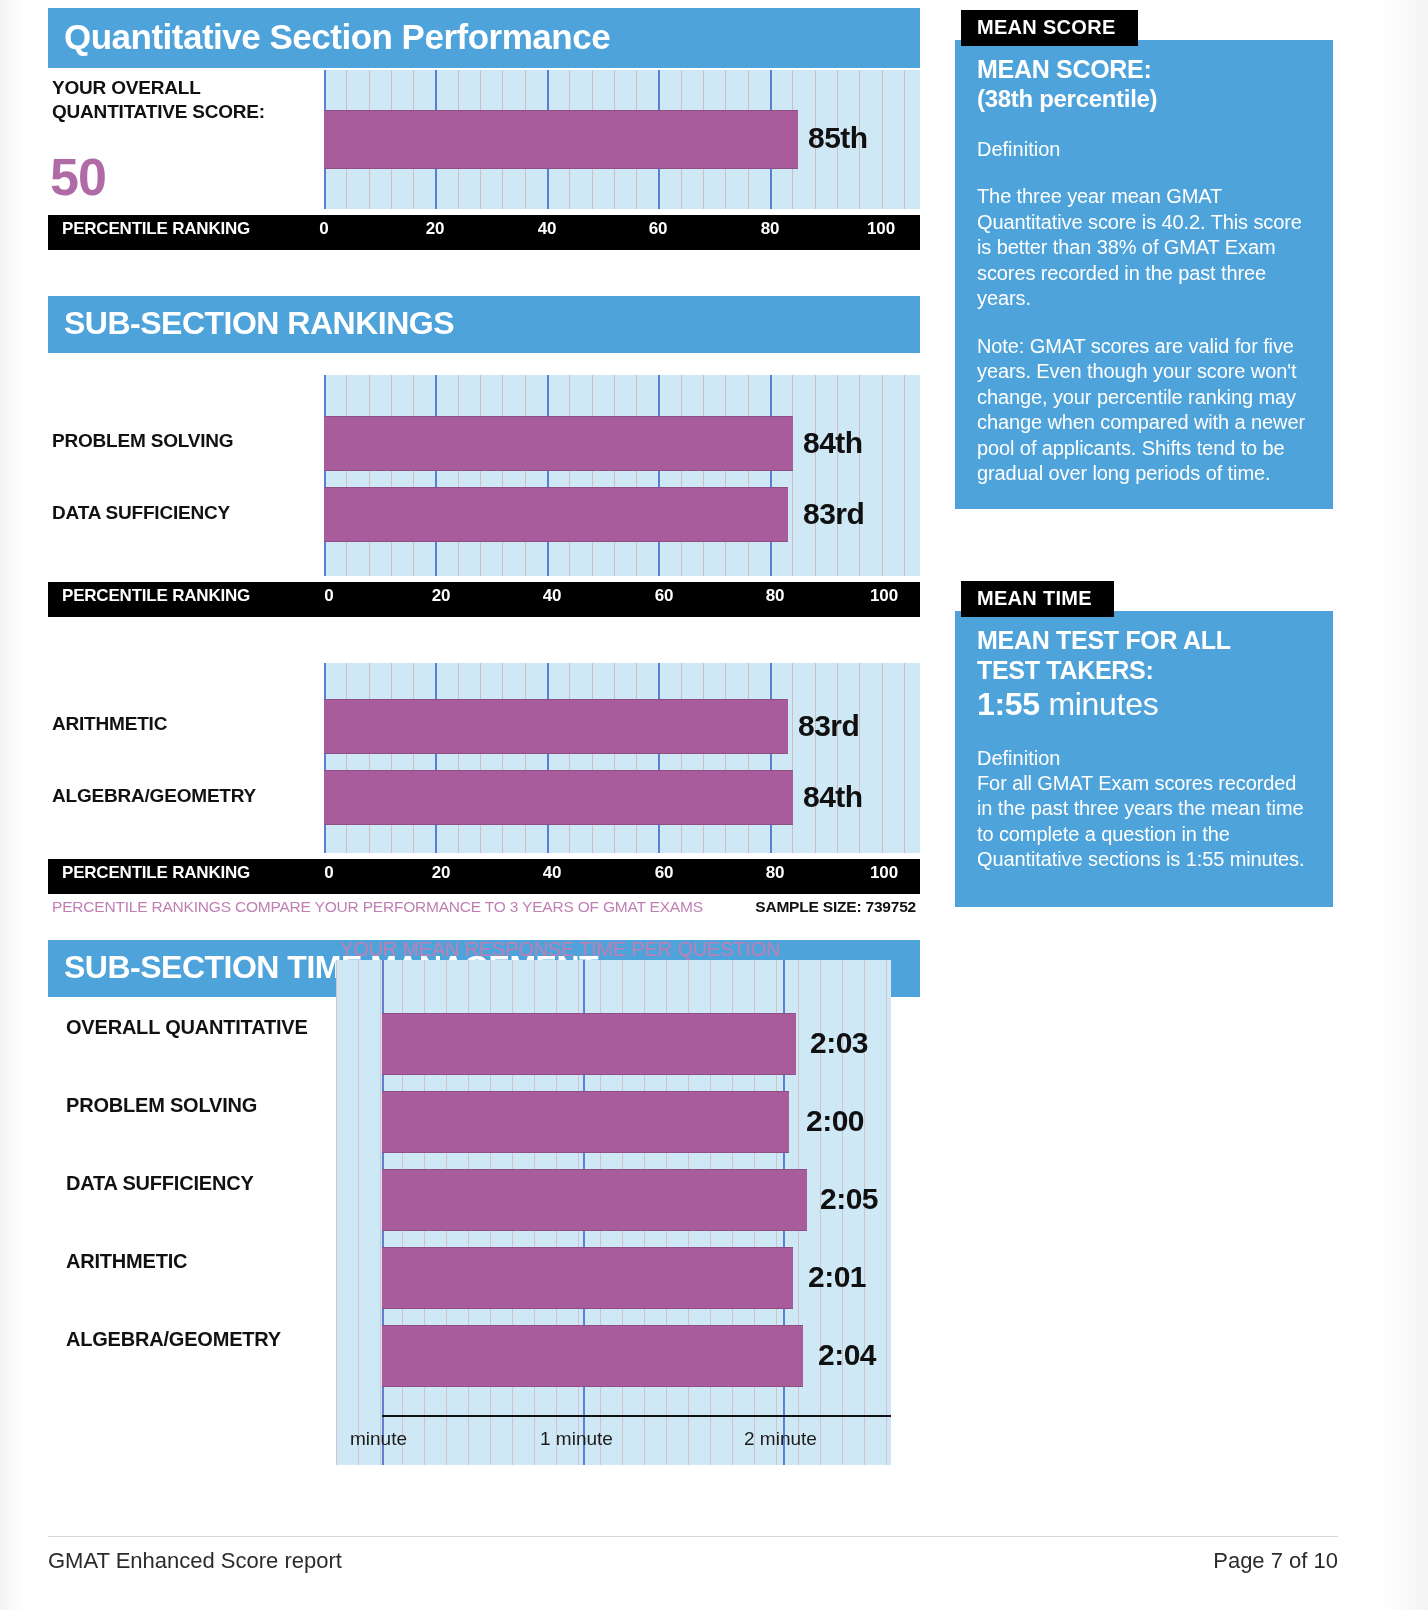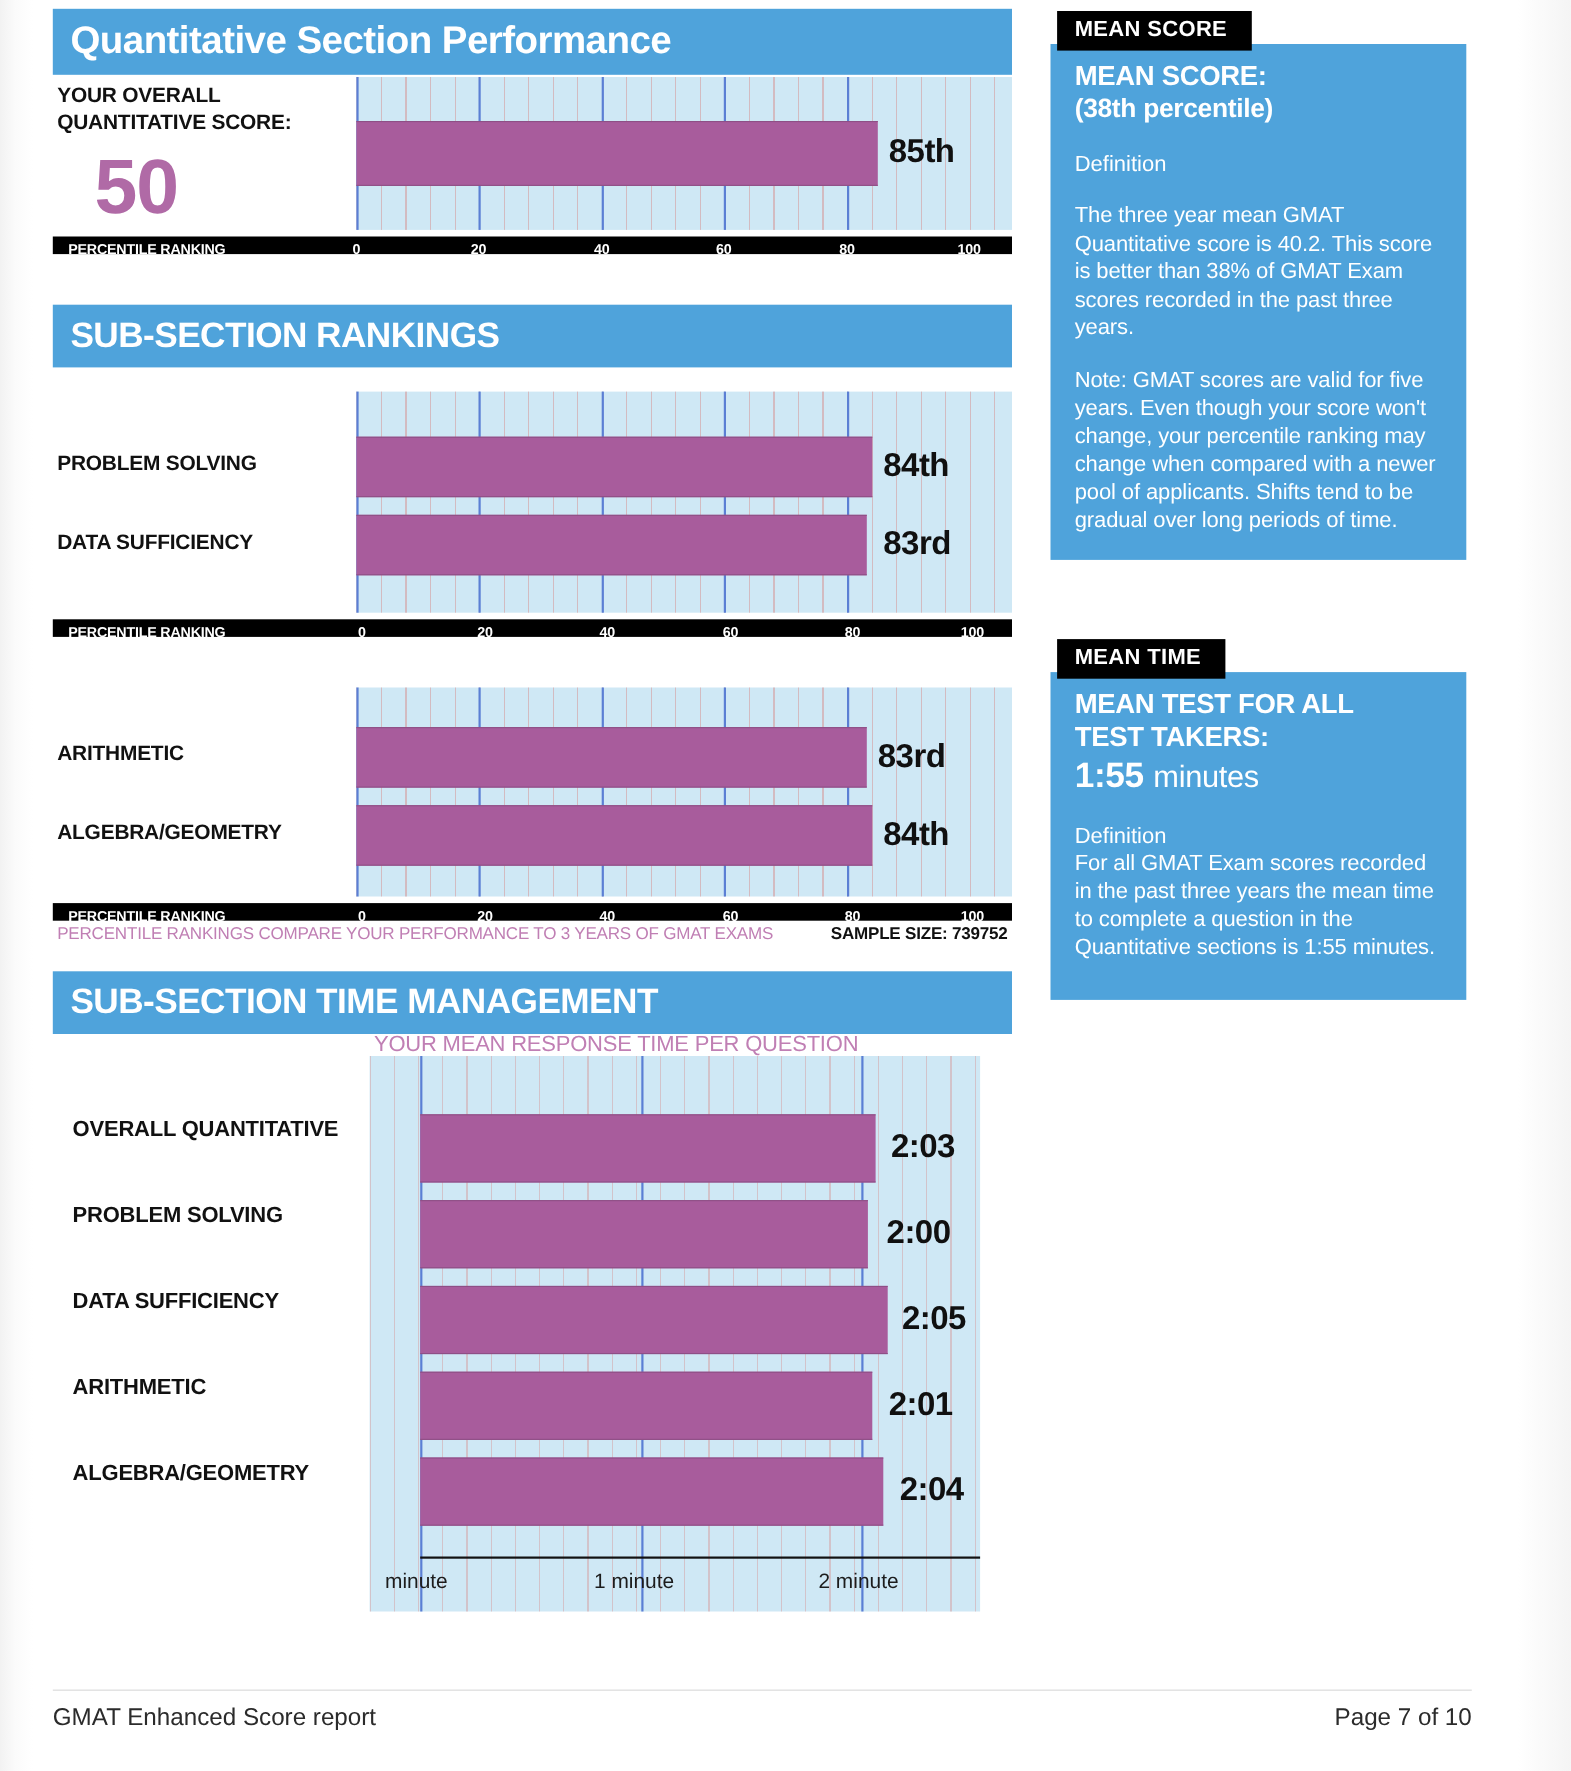--- a/index.html
+++ b/index.html
@@ -81,25 +81,25 @@
     font-size: 19px;
     color: #111111;
     letter-spacing: -0.2px;
     white-space: nowrap;
   }
 
   
   .axis {
     position: relative;
     background: #000000;
-    height: 16px;
+    height: 35px;
     width: 872px;
     color: #ffffff;
     font-weight: bold;
-    font-size: 13px;
+    font-size: 17px;
   }
   .axis .axis-title {
     position: absolute;
     left: 14px; top: 4px;
     letter-spacing: -0.2px;
   }
   .axis .tick {
     position: absolute;
     top: 4px;
     transform: translateX(-50%);
@@ -137,26 +137,25 @@
     top: 8px;
     font-size: 19px;
     font-weight: bold;
     line-height: 24px;
     color: #111111;
     letter-spacing: -0.2px;
   }
   .overall-score {
     position: absolute;
     left: 2px;
-    top: 62px;
-    font-size: 70px;
+    top: 79px;
+    font-size: 52px;
     font-weight: bold;
     color: #b06aa6;
     letter-spacing: -1px;
-    margin-left: 36px;
   }
 
   
   .time-panel {
     position: relative;
     background: #cfe8f5;
     background-image:
       repeating-linear-gradient(90deg, rgba(214,150,150,0.45) 0px, rgba(214,150,150,0.45) 1px, transparent 1px, transparent 22px);
   }
   .time-caption {
@@ -211,21 +210,21 @@
     line-height: 38px;
     letter-spacing: -0.3px;
   }
   .bb-sub {
     font-size: 24px;
     font-weight: bold;
     line-height: 30px;
     letter-spacing: -0.3px;
   }
   .bb-inline-unit {
-    font-size: 28px;
+    font-size: 32px;
     font-weight: normal;
   }
   .bb-deflabel {
     font-size: 20px;
     line-height: 26px;
     margin-top: 22px;
   }
   .bb-para {
     font-size: 20px;
     line-height: 25.5px;

